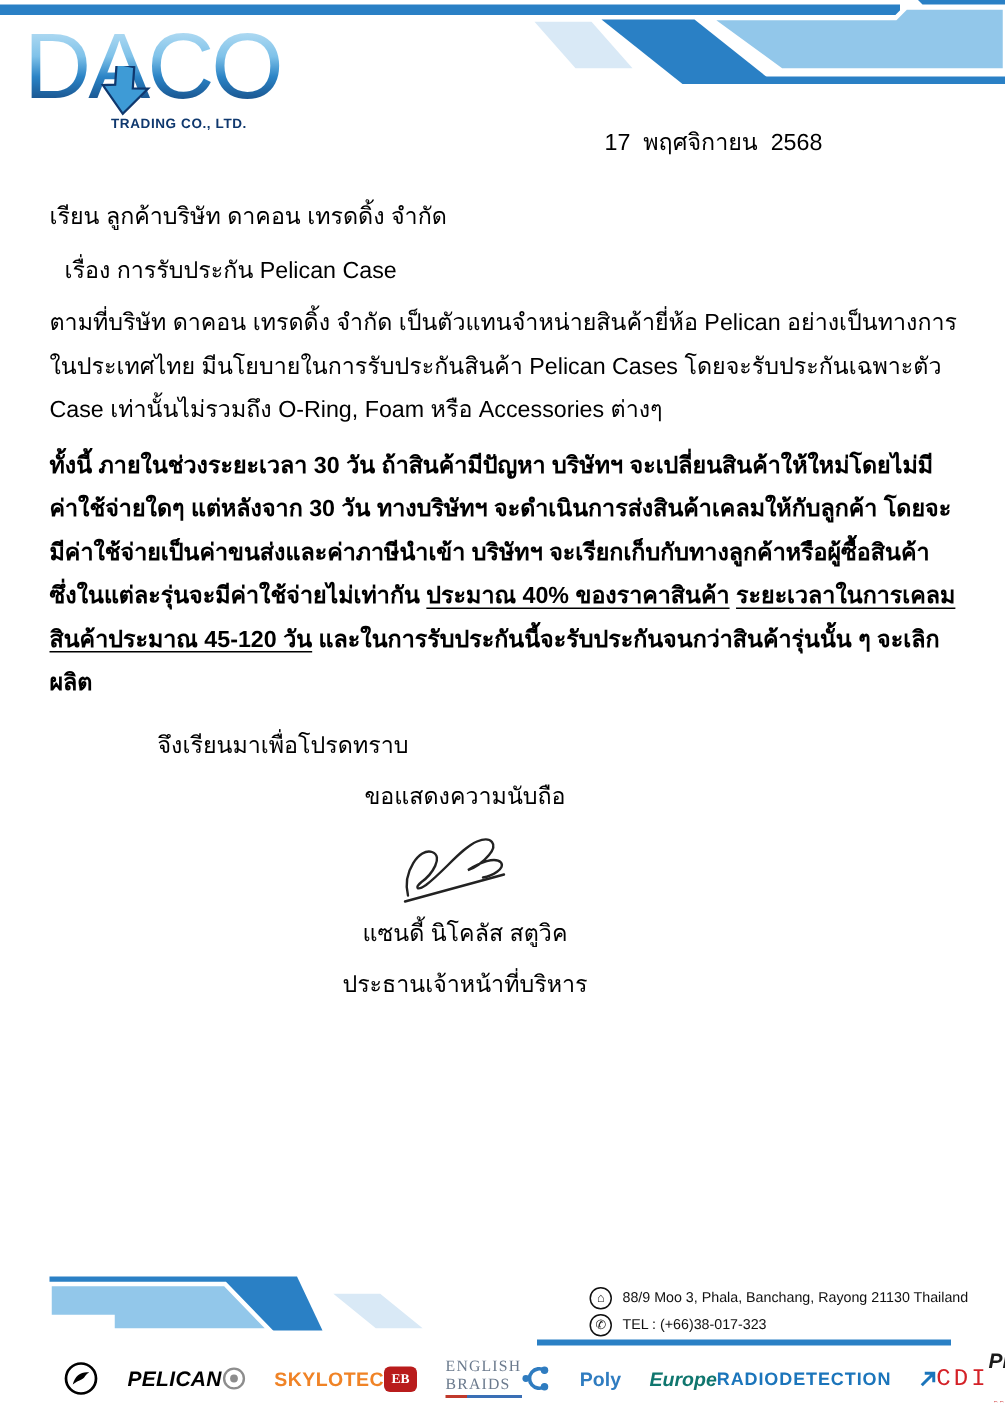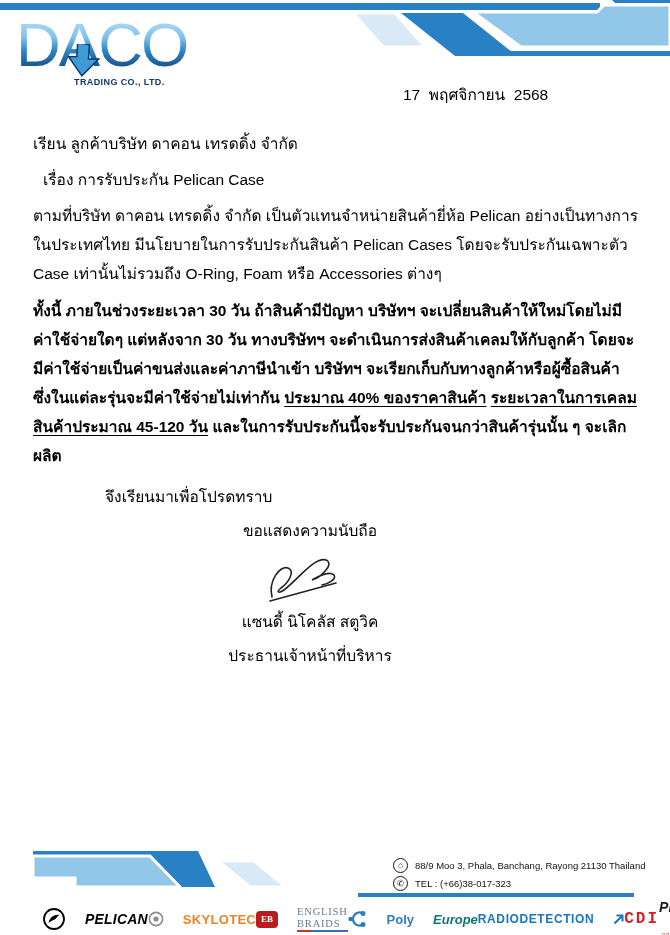--- a/index.html
+++ b/index.html
@@ -48,21 +48,21 @@
   .pelican-text{font-weight:900;font-style:italic;font-size:14px;letter-spacing:0.2px;color:#000;}
   .skylotec-text{font-weight:800;font-size:13px;color:#f08326;letter-spacing:0.3px;}
   .eb-badge{width:22px;height:17px;background:#b91c1c;color:#fff;border-radius:4px;font-size:9px;font-weight:bold;
       display:inline-flex;align-items:center;justify-content:center;font-family:"Liberation Serif",serif;}
   .eb-lines{display:flex;flex-direction:column;line-height:1.05;font-family:"Liberation Serif",serif;
       color:#6b7a8d;font-size:10.5px;letter-spacing:0.8px;}
   .eb-rule{height:2px;margin-top:1px;background:linear-gradient(90deg,#c0392b 0 28%,#3a6fb5 28% 100%);}
   .poly{color:#2f7cc0;font-size:13px;font-weight:600;}
   .europe{color:#0f766e;font-weight:bold;font-style:italic;font-size:13px;}
   .radio-text{color:#1b75bb;font-weight:bold;font-size:12px;letter-spacing:0.6px;}
-  .cdi-text{color:#d42127;font-weight:bold;font-size:16px;letter-spacing:2px;font-family:"Liberation Mono",monospace;}
+  .cdi-text{color:#d42127;font-weight:normal;font-size:16px;letter-spacing:2px;font-family:"Liberation Mono",monospace;}
   .progarm{display:flex;flex-direction:column;line-height:1;}
   .pg-top{display:flex;align-items:flex-end;font-style:italic;}
   .pro{font-weight:900;font-size:14px;color:#1a1a1a;}
   .garm{font-weight:900;font-size:14px;color:#e6b33c;}
   .pg-tag{font-size:4.5px;color:#cf3a3a;letter-spacing:1px;margin-top:1px;}
 </style>
 </head>
 <body>
 
 <div class="page">

